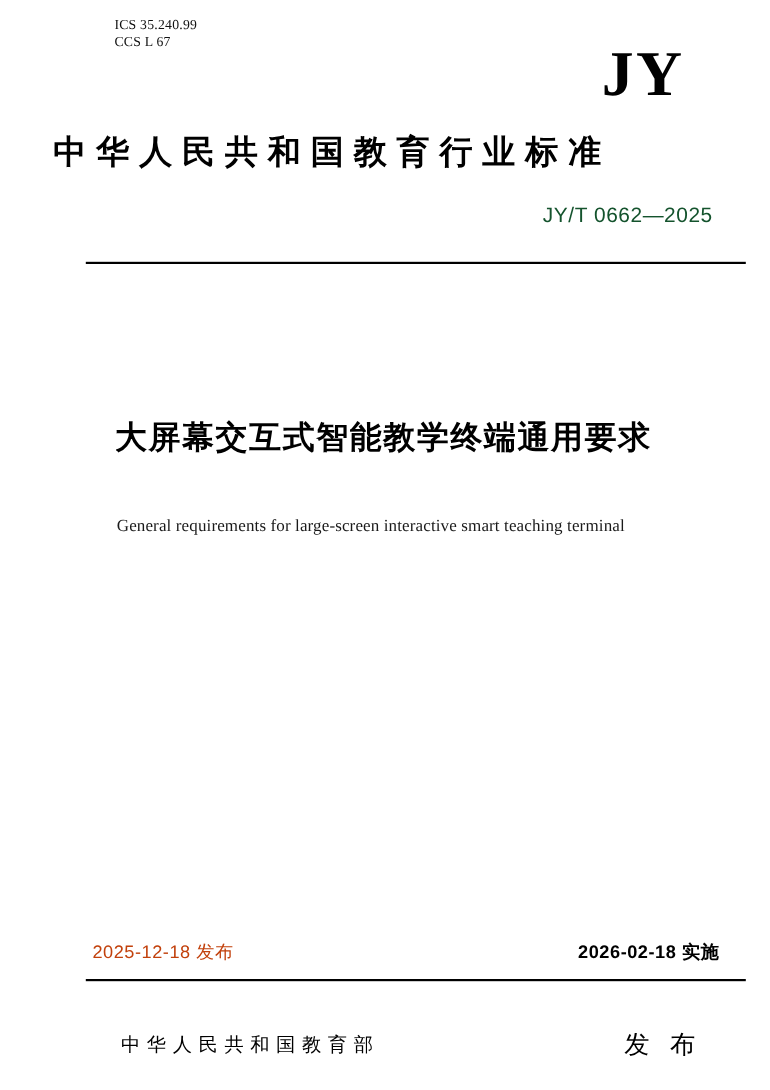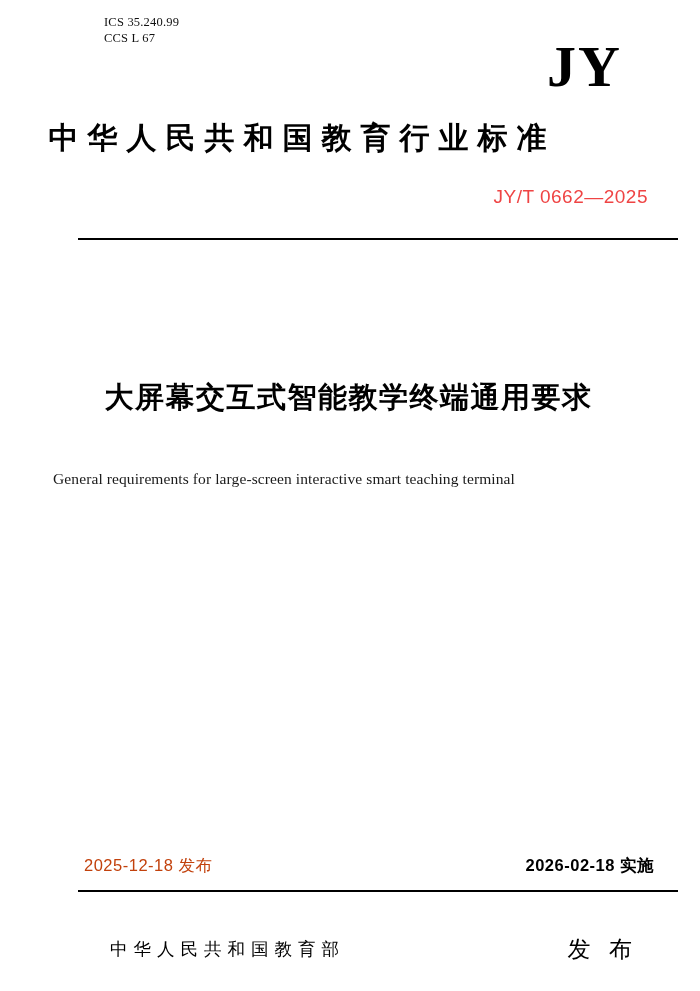--- a/index.html
+++ b/index.html
@@ -64,21 +64,21 @@
     box-sizing: border-box;
   }
 
   .std-number {
     position: absolute;
     right: 52px;
     top: 186px;
     font-family: "Liberation Sans", sans-serif;
     font-size: 19px;
     letter-spacing: 0.5px;
-    color: #ef4444;
+    color: #14532d;
   }
 
   .rule-top {
     position: absolute;
     left: 78px;
     top: 238px;
     width: 600px;
     height: 2px;
     background: #000;
   }
@@ -95,21 +95,21 @@
     font-size: 29px;
     letter-spacing: 1.5px;
     color: #000;
   }
 
   .doc-subtitle {
     position: absolute;
     left: 0;
     top: 470px;
     width: 568px;
-    text-align: center;
+    text-align: right;
     font-family: "Liberation Serif", serif;
     font-size: 15.5px;
     letter-spacing: 0.1px;
     color: #1a1a1a;
   }
 
   
   .issue-date {
     position: absolute;
     left: 84px;

